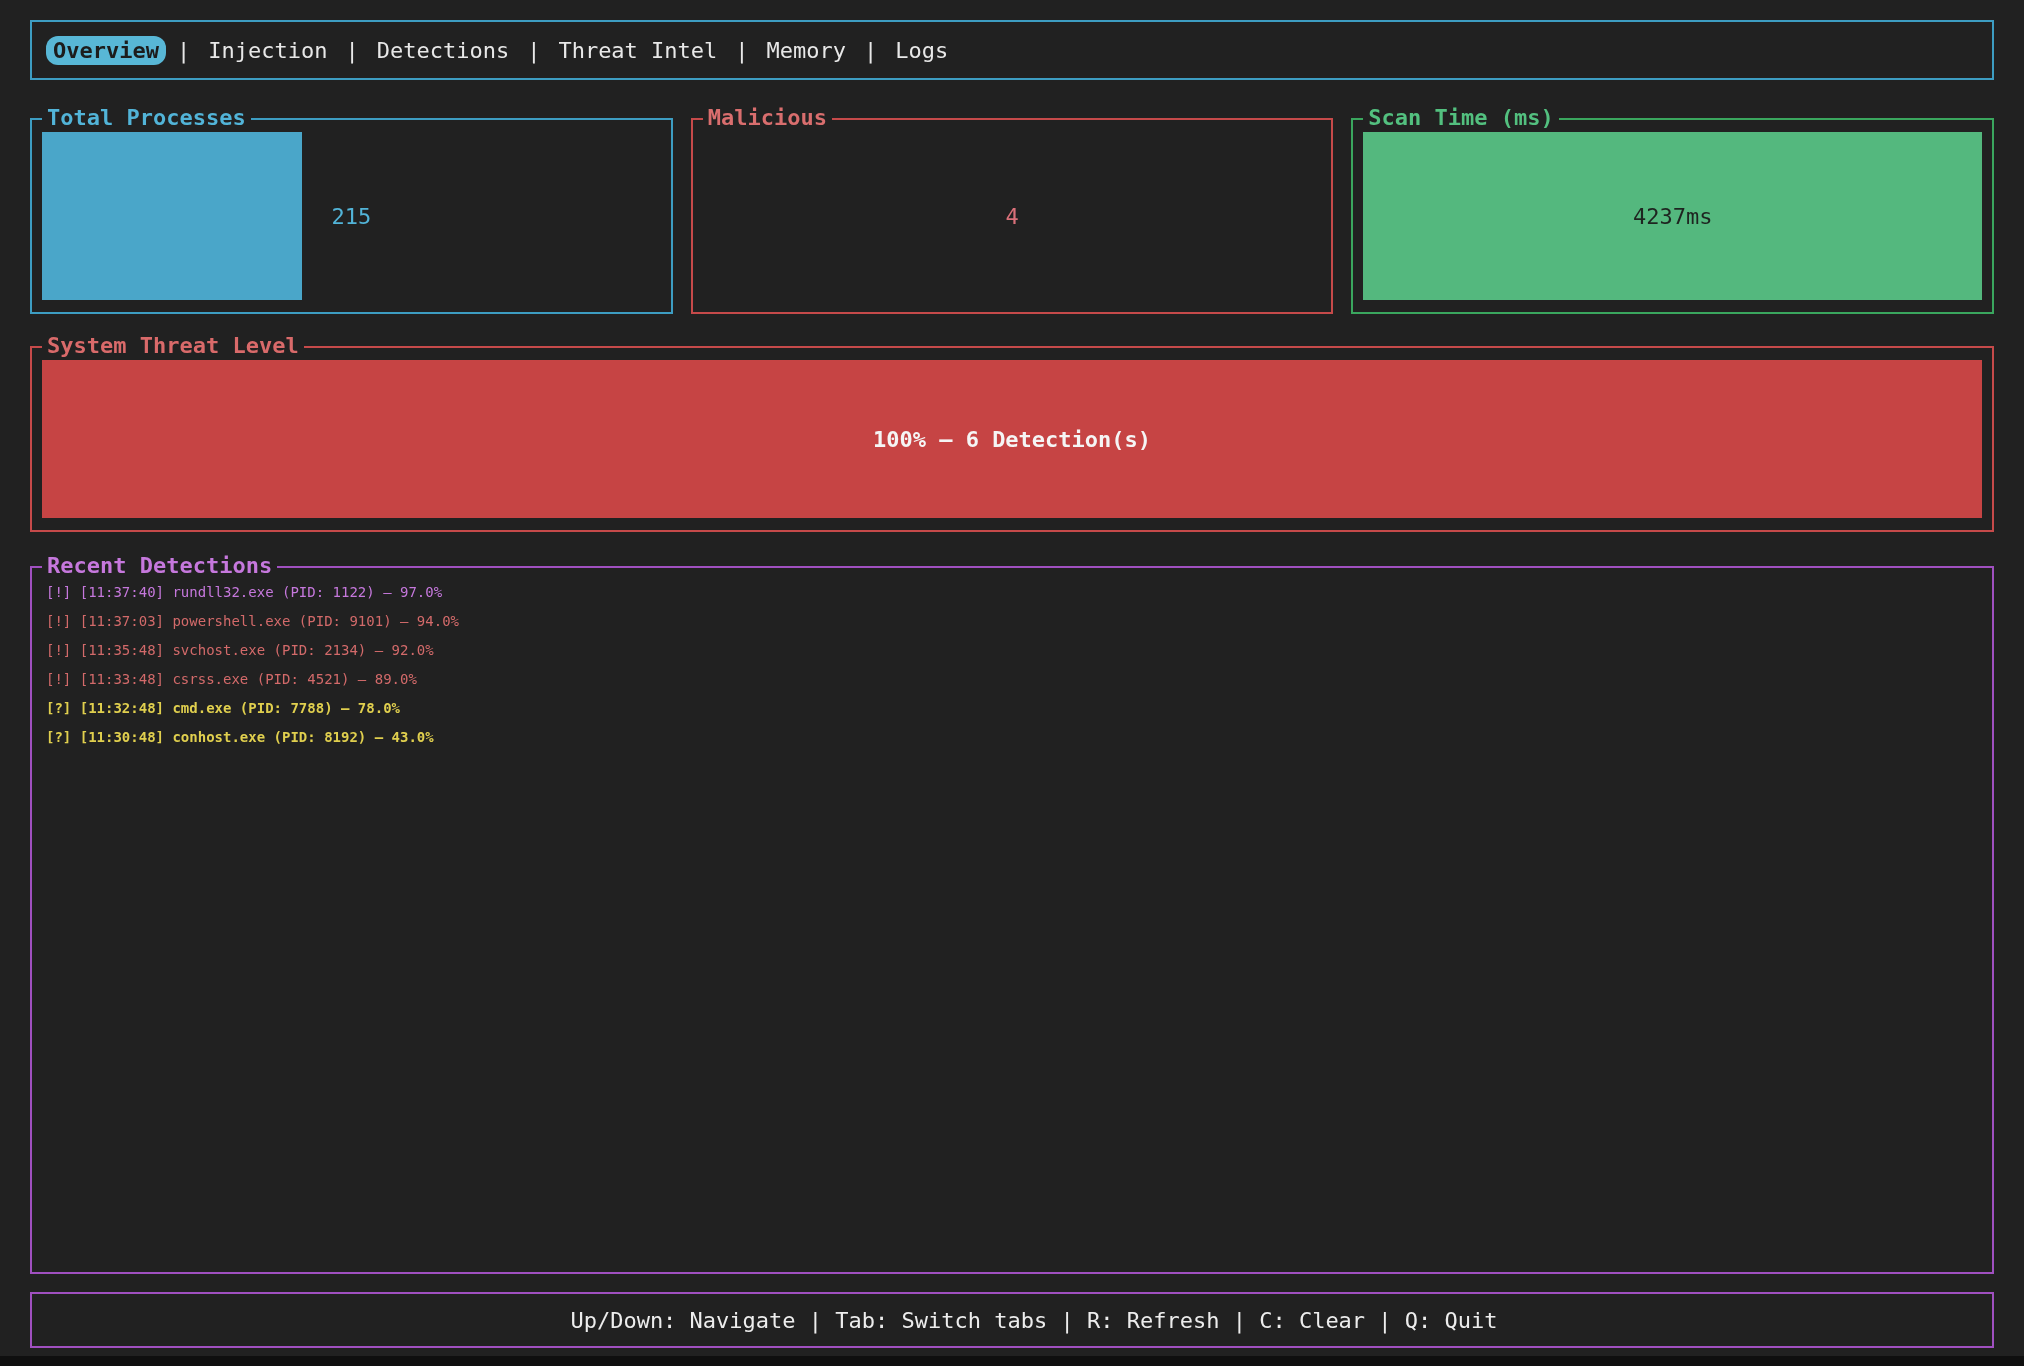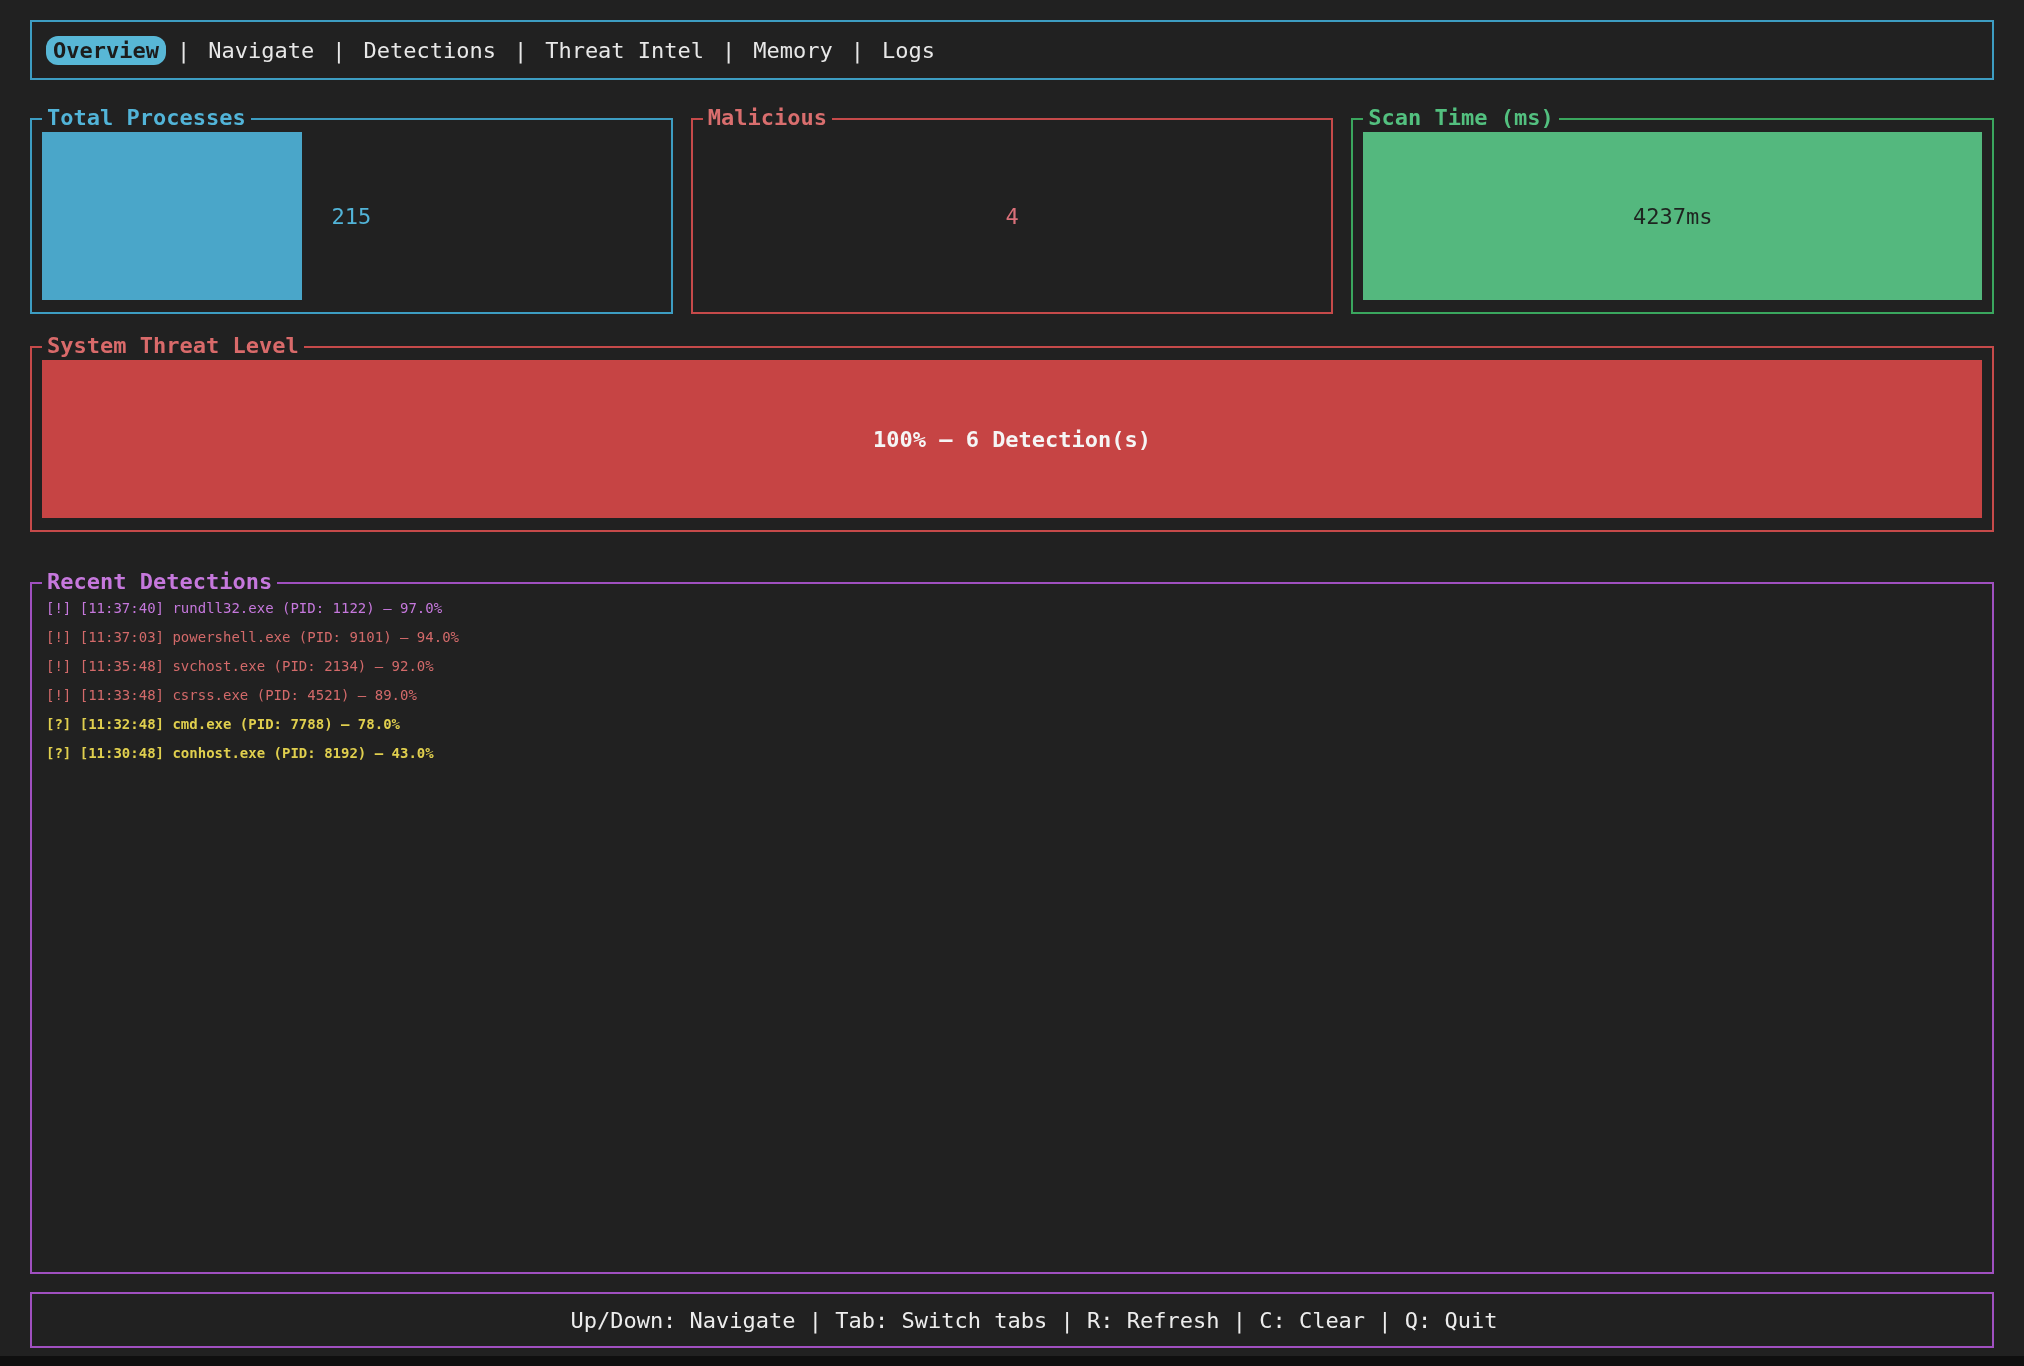--- a/index.html
+++ b/index.html
@@ -40,39 +40,39 @@
     display: flex; align-items: center; justify-content: center;
     font-size: 22px; white-space: pre;
   }
   .gauge-label.bold { font-weight: bold; }
   .stat-value {
     position: absolute; inset: 0;
     display: flex; align-items: center; justify-content: center;
     font-size: 22px;
   }
   
-  .threat-box { height: 186px; margin-bottom: 50px; }
+  .threat-box { height: 186px; margin-bottom: 34px; }
   
   .detections-box { flex: 1; margin-bottom: 18px; }
   .det-list { position: absolute; inset: 10px 14px; overflow: hidden; font-size: 14px; line-height: 29px; }
   .det-row { white-space: pre; }
   
   .help-box { height: 56px; display: flex; align-items: center; justify-content: center; font-size: 22px; white-space: pre; }
   .bottom-strip { position: absolute; left: 0; right: 0; bottom: 0; height: 10px; background: #0f0f0f; }
 </style>
 </head>
 <body>
 
 <div class="screen">
 
   <div class="box header-box" style="border-color: rgb(61, 157, 194);">
     <div class="tab-bar">
       <span class="tab active" style="background-color: rgb(88, 183, 214); color: rgb(28, 28, 28);">Overview</span>
       <span class="tab-sep">|</span>
-      <span class="tab">Navigate</span>
+      <span class="tab">Injection</span>
       <span class="tab-sep">|</span>
       <span class="tab">Detections</span>
       <span class="tab-sep">|</span>
       <span class="tab">Threat Intel</span>
       <span class="tab-sep">|</span>
       <span class="tab">Memory</span>
       <span class="tab-sep">|</span>
       <span class="tab">Logs</span>
     </div>
   </div>

